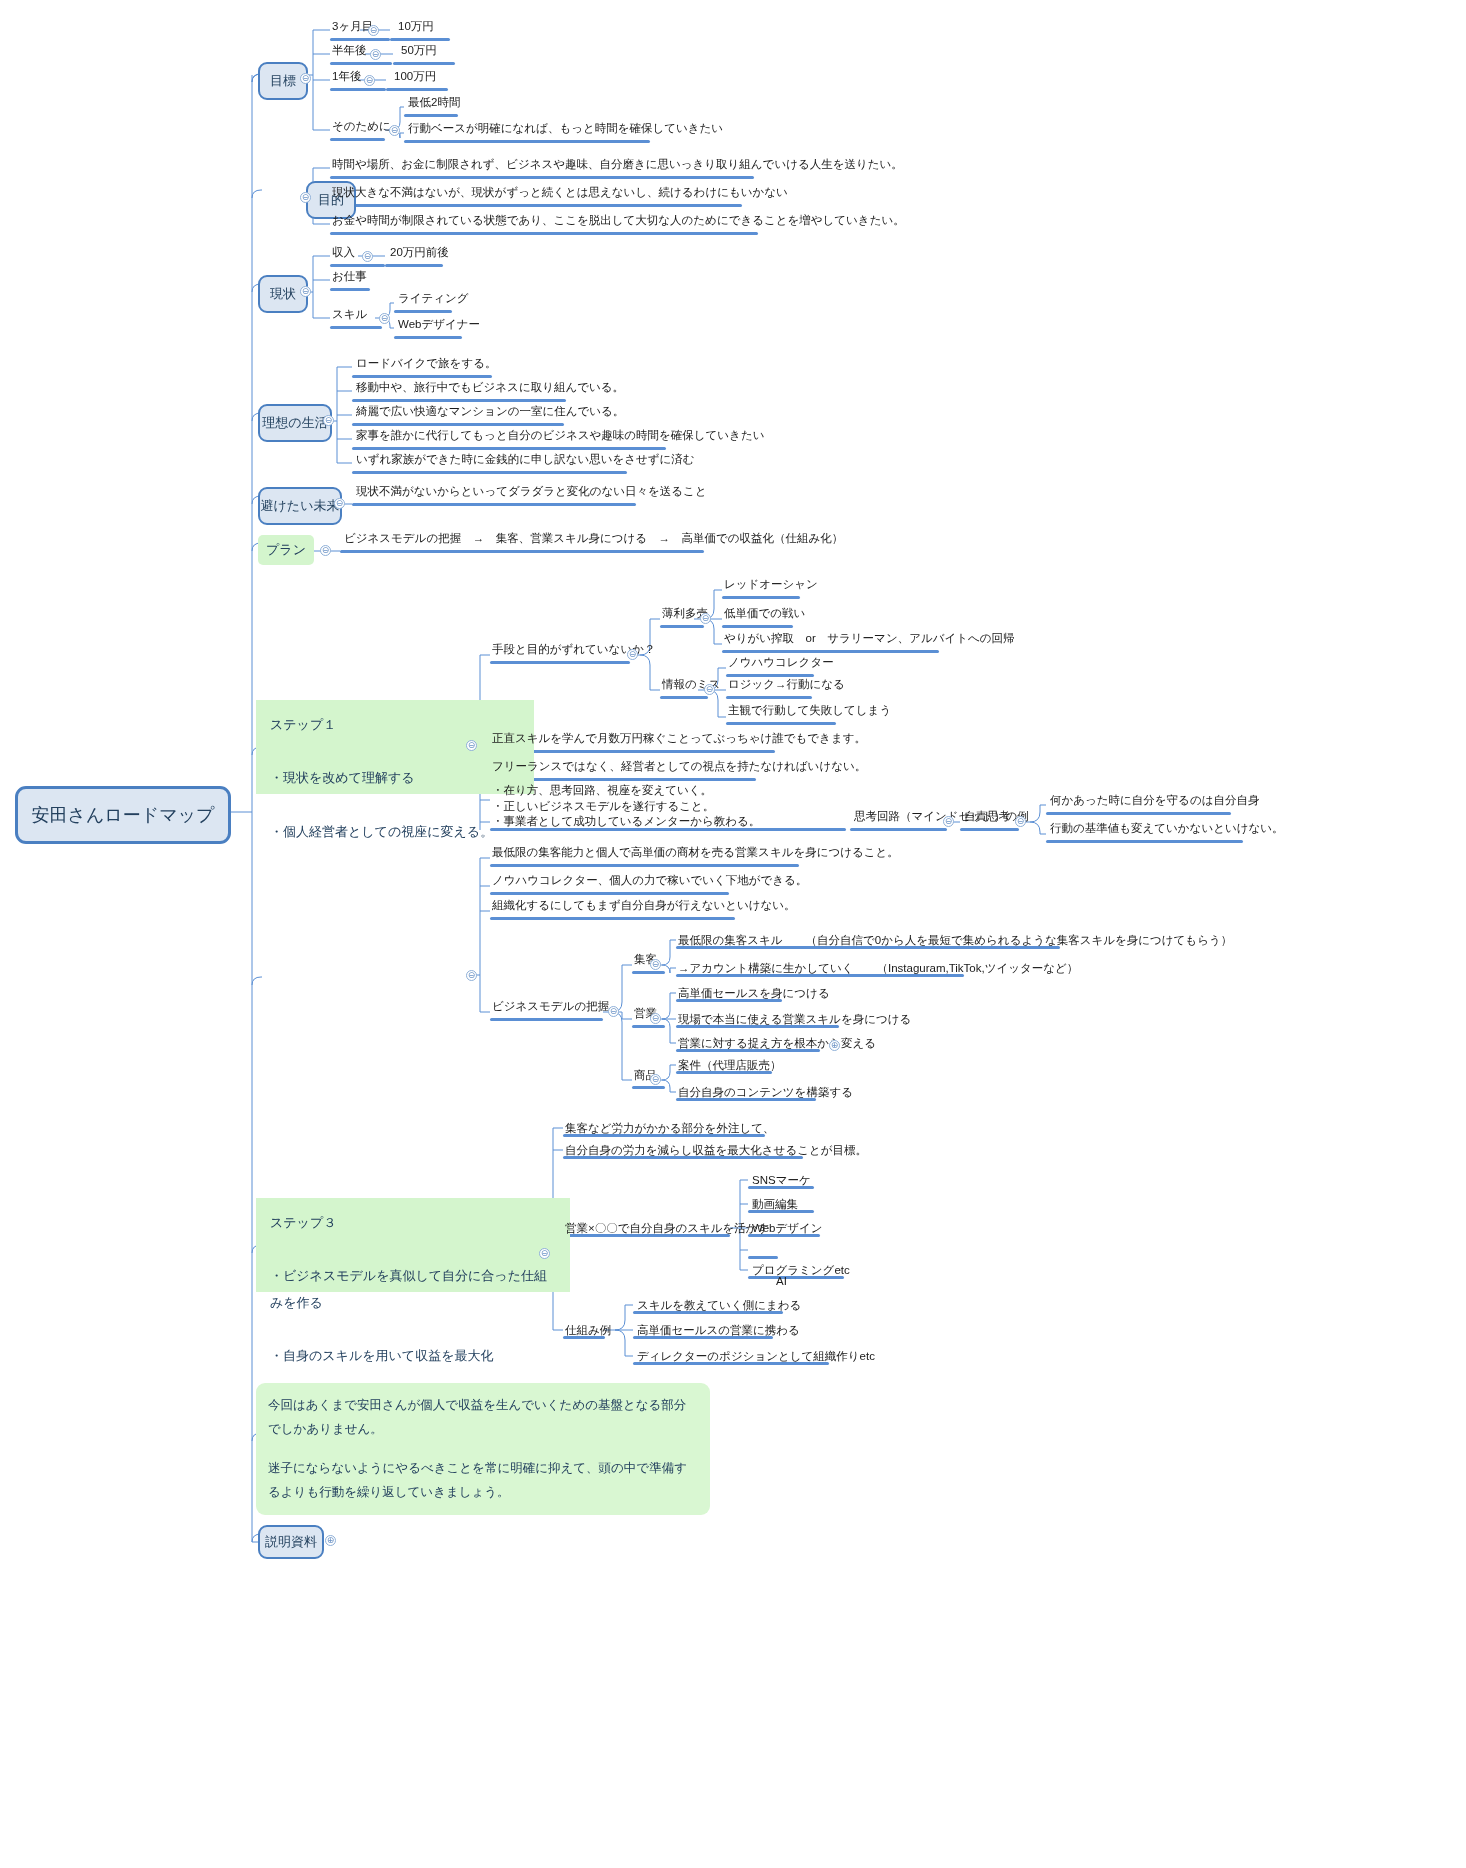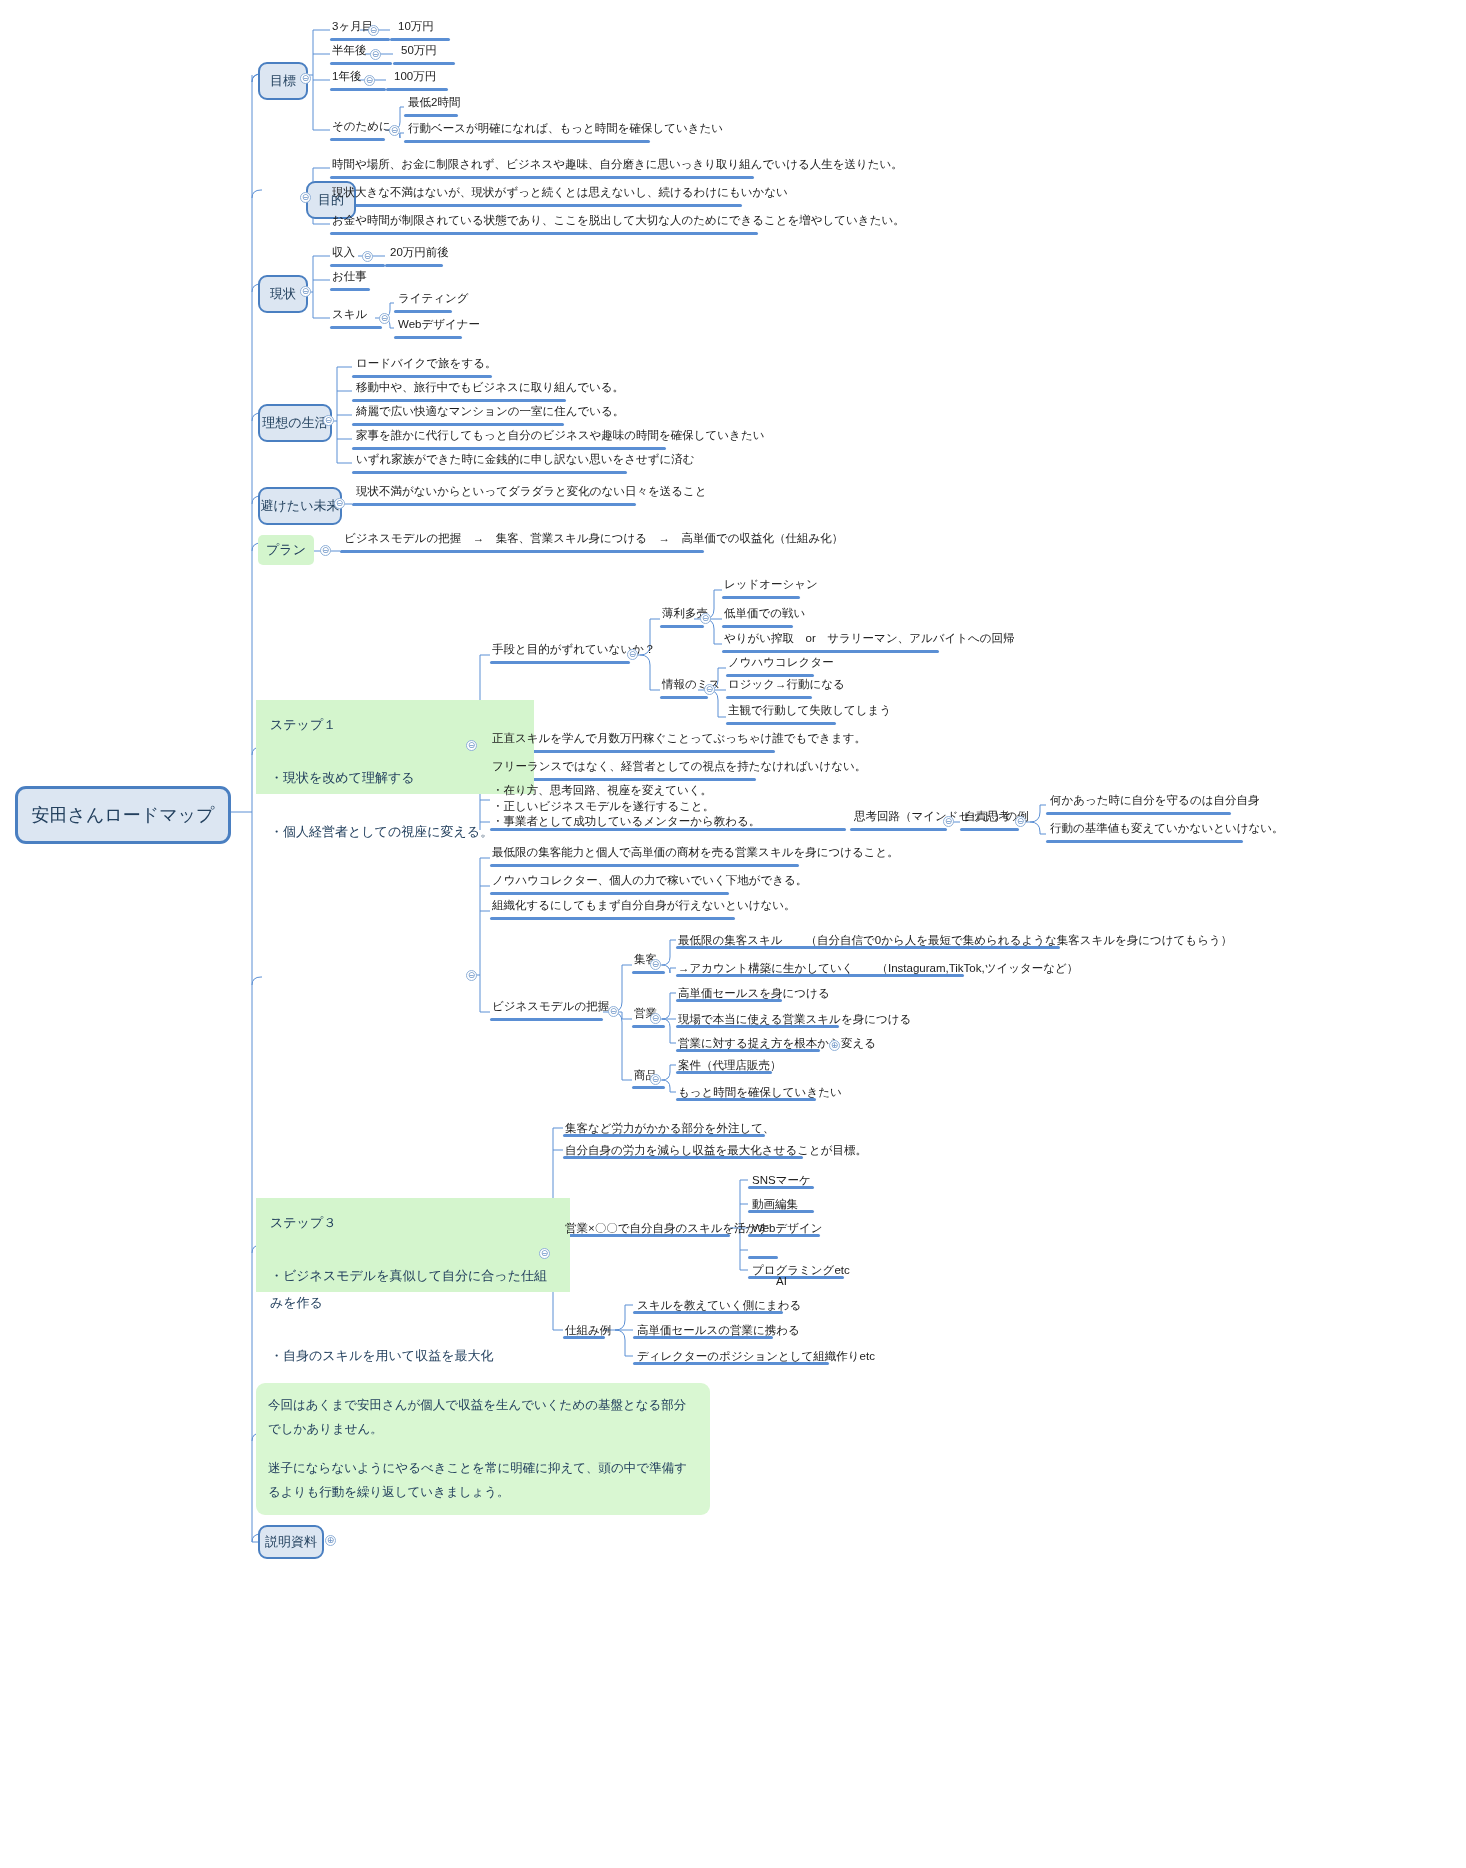--- a/index.html
+++ b/index.html
@@ -564,21 +564,21 @@
   <div class="tp" style="left:632px;top:1068px;">
     <span class="txt">商品</span>
     </div>
   <div class="tog" style="left:650px;top:1074px;">
       <span>⊖</span>
     </div>
   <div class="tp" style="left:676px;top:1058px;">
     <span class="txt">案件（代理店販売）</span>
     </div>
   <div class="tp" style="left:676px;top:1085px;">
-    <span class="txt">もっと時間を確保していきたい</span>
+    <span class="txt">自分自身のコンテンツを構築する</span>
     </div>
 
   <div class="boxgreen" style="left:256px;top:1198px;width:286px;height:70px;">ステップ３
 
 ・ビジネスモデルを真似して自分に合った仕組みを作る
 
 ・自身のスキルを用いて収益を最大化</div>
   <div class="tog" style="left:539px;top:1248px;">
       <span>⊖</span>
     </div>

